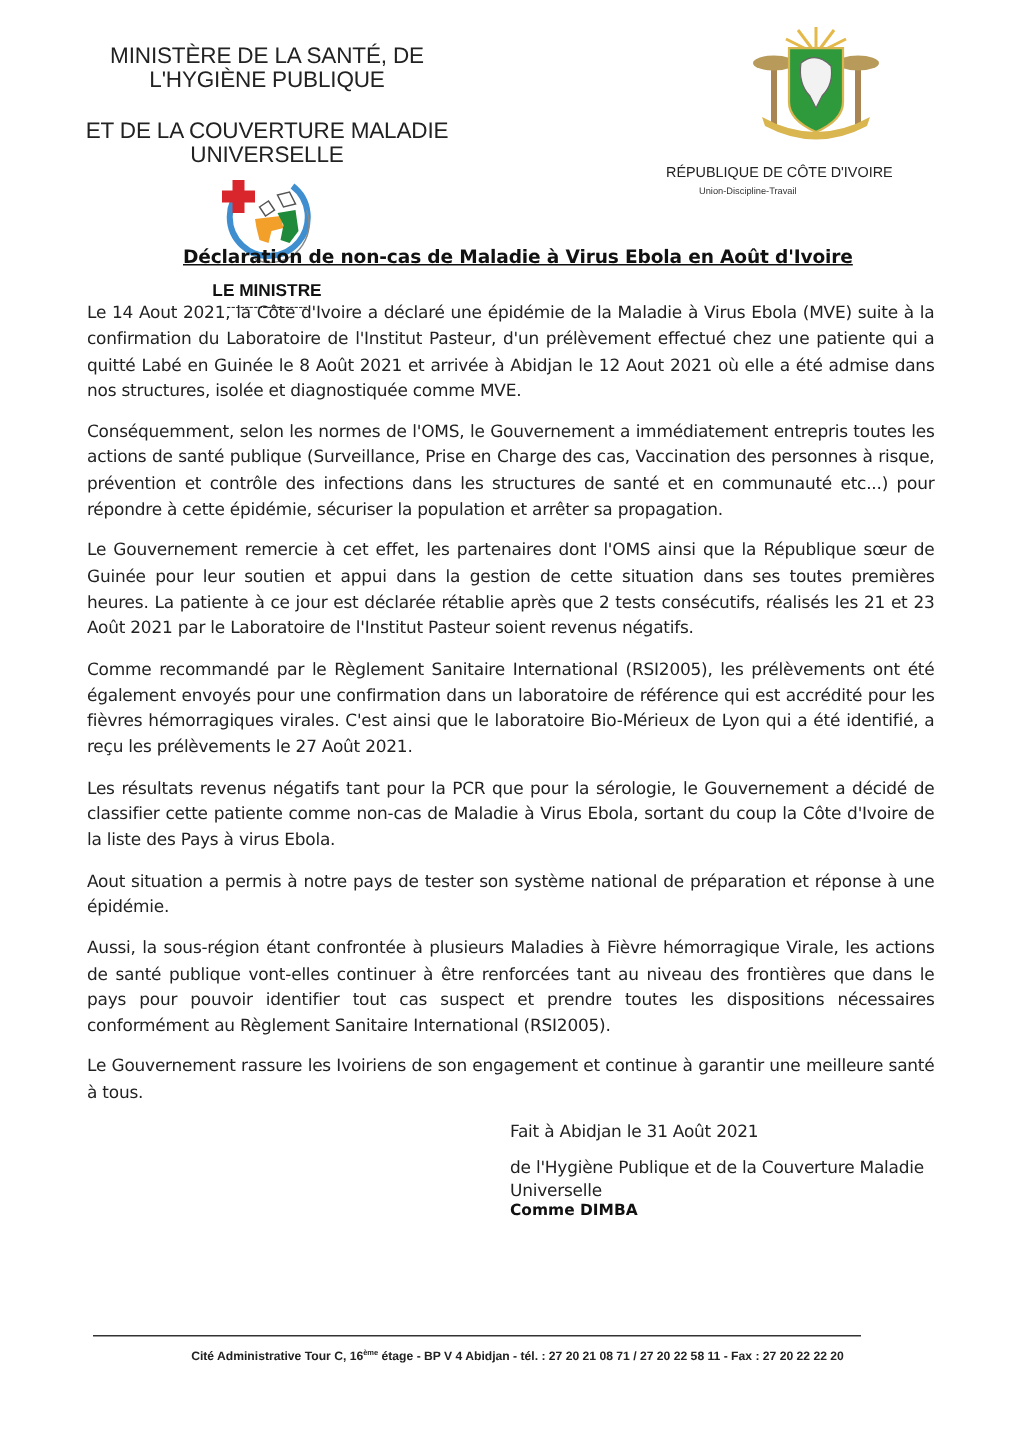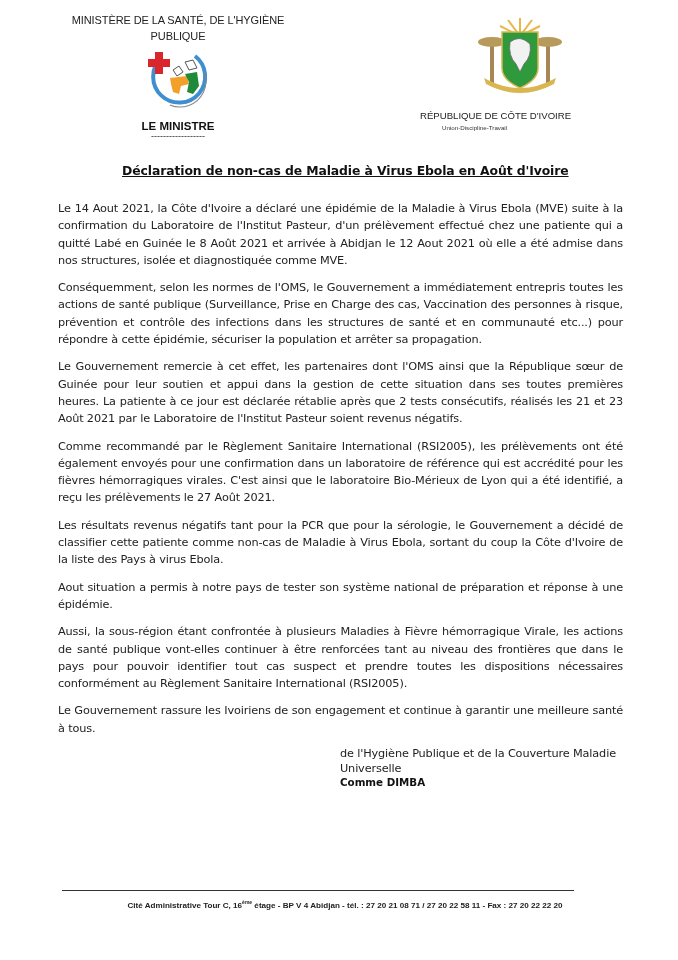--- a/index.html
+++ b/index.html
@@ -1,41 +1,42 @@
 <!DOCTYPE html>
 <html><head>
   <meta charset="utf-8">
   <style>
     html, body { margin: 0; padding: 0; background: #ffffff; }
     body { width: 678px; height: 960px; position: relative; overflow: hidden; font-family: "DejaVu Sans", sans-serif; color: #222; }
     .header-left { position: absolute; left: 48px; top: 12px; width: 260px; text-align: center; }
-    .ministry-line { font-family: "Liberation Sans", sans-serif; font-size: 11px; line-height: 16px; color: #222; letter-spacing: -0.1px; }
+    .ministry-line { font-family: "Liberation Sans", sans-serif; font-size: 15px; line-height: 16px; color: #222; letter-spacing: -0.1px; margin-top: 18px; }
     .logo-wrap { width: 62px; height: 62px; margin: 4px auto 0 auto; position: relative; }
     .minister-label { font-family: "Liberation Sans", sans-serif; font-weight: bold; font-size: 11.5px; margin-top: 10px; color: #111; text-align: center; }
     .dashes { font-family: "Liberation Sans", sans-serif; font-size: 9px; line-height: 8px; color: #222; letter-spacing: 0px; }
-    .header-right { position: absolute; left: 430px; top: 14px; width: 180px; text-align: center; }
+    .header-right { position: absolute; left: 454px; top: 14px; width: 180px; text-align: center; }
     .coat-wrap { width: 92px; height: 86px; margin: 0 auto; }
     .republic-label { font-family: "Liberation Sans", sans-serif; font-size: 9.6px; margin-top: 10px; color: #222; text-align: left; margin-left: -10px; }
     .motto { font-family: "Liberation Sans", sans-serif; font-size: 6.2px; color: #333; margin-top: 3px; text-align: left; margin-left: 12px; }
     .title { position: absolute; left: 122px; top: 163px; font-size: 12.4px; font-weight: bold; text-decoration: underline; color: #111; letter-spacing: -0.1px; }
     .body-text { position: absolute; left: 58px; top: 200px; width: 565px; }
     .para { font-size: 11.3px; line-height: 17.3px; text-align: justify; margin: 0 0 10px 0; color: #222; letter-spacing: -0.15px; }
     .signature { position: absolute; left: 340px; top: 747px; width: 300px; }
     .sig-place { font-size: 11.3px; line-height: 15px; margin-bottom: 10px; color: #222; letter-spacing: -0.15px; }
     .sig-text { font-size: 11.3px; line-height: 14.5px; color: #222; letter-spacing: -0.15px; }
     .sig-name { font-size: 10.3px; font-weight: bold; line-height: 13px; color: #111; }
     .footer-rule { position: absolute; left: 62px; top: 890px; width: 512px; height: 1px; background: #333; }
     .footer { position: absolute; left: 40px; top: 896px; width: 610px; text-align: center; font-family: "Liberation Sans", sans-serif; font-weight: bold; font-size: 8.1px; line-height: 13px; color: #222; }
     sup { font-size: 5px; }
   </style>
 </head>
 <body>
 
 <div class="header-left">
   <div class="ministry-line">MINISTÈRE DE LA SANTÉ, DE L'HYGIÈNE PUBLIQUE</div>
+  <div class="ministry-line">ET DE LA COUVERTURE MALADIE UNIVERSELLE</div>
   <div class="logo-wrap">
     <svg width="62" height="62" viewBox="0 0 62 62">
       <path d="M14 10 A26 26 0 1 0 48 8" fill="none" stroke="#3f8fd0" stroke-width="4"></path>
       <circle cx="33" cy="33" r="26" fill="none" stroke="#888" stroke-width="1" stroke-dasharray="60 200" transform="rotate(-20 33 33)"></circle>
       <rect x="8" y="4" width="8" height="22" fill="#d8262c"></rect>
       <rect x="1" y="11" width="22" height="8" fill="#d8262c"></rect>
       <path d="M23 30 L40 28 L42 36 L34 38 L32 46 L26 44 L24 36 Z" fill="#f2a02a"></path>
       <path d="M38 26 L50 24 L52 38 L46 46 L40 44 L42 34 Z" fill="#1f8a3a"></path>
       <path d="M26 22 L32 18 L36 24 L30 28 Z" fill="none" stroke="#555" stroke-width="1"></path>
       <path d="M38 14 L46 12 L50 20 L42 22 Z" fill="none" stroke="#555" stroke-width="1"></path>
@@ -77,20 +78,21 @@
   <p class="para">Conséquemment, selon les normes de l'OMS, le Gouvernement a immédiatement entrepris toutes les actions de santé publique (Surveillance, Prise en Charge des cas, Vaccination des personnes à risque, prévention et contrôle des infections dans les structures de santé et en communauté etc...) pour répondre à cette épidémie, sécuriser la population et arrêter sa propagation.</p>
   <p class="para">Le Gouvernement remercie à cet effet, les partenaires dont l'OMS ainsi que la République sœur de Guinée pour leur soutien et appui dans la gestion de cette situation dans ses toutes premières heures. La patiente à ce jour est déclarée rétablie après que 2 tests consécutifs, réalisés les 21 et 23 Août 2021 par le Laboratoire de l'Institut Pasteur soient revenus négatifs.</p>
   <p class="para">Comme recommandé par le Règlement Sanitaire International (RSI2005), les prélèvements ont été également envoyés pour une confirmation dans un laboratoire de référence qui est accrédité pour les fièvres hémorragiques virales. C'est ainsi que le laboratoire Bio-Mérieux de Lyon qui a été identifié, a reçu les prélèvements le 27 Août 2021.</p>
   <p class="para">Les résultats revenus négatifs tant pour la PCR que pour la sérologie, le Gouvernement a décidé de classifier cette patiente comme non-cas de Maladie à Virus Ebola, sortant du coup la Côte d'Ivoire de la liste des Pays à virus Ebola.</p>
   <p class="para">Aout situation a permis à notre pays de tester son système national de préparation et réponse à une épidémie.</p>
   <p class="para">Aussi, la sous-région étant confrontée à plusieurs Maladies à Fièvre hémorragique Virale, les actions de santé publique vont-elles continuer à être renforcées tant au niveau des frontières que dans le pays pour pouvoir identifier tout cas suspect et prendre toutes les dispositions nécessaires conformément au Règlement Sanitaire International (RSI2005).</p>
   <p class="para">Le Gouvernement rassure les Ivoiriens de son engagement et continue à garantir une meilleure santé à tous.</p>
 </div>
 
 <div class="signature">
+  <div class="sig-place">Fait à Abidjan le 31 Août 2021</div>
   <div class="sig-text">de l'Hygiène Publique et de la Couverture Maladie</div>
   <div class="sig-text">Universelle</div>
   <div class="sig-name">Comme DIMBA</div>
 </div>
 
 <div class="footer-rule"></div>
 <div class="footer">
   <div><span>Cité Administrative Tour C, 16</span><sup>ème</sup><span> étage - BP V 4 Abidjan - tél. : 27 20 21 08 71 / 27 20 22 58 11 - Fax : 27 20 22 22 20</span></div>
 </div>
 

